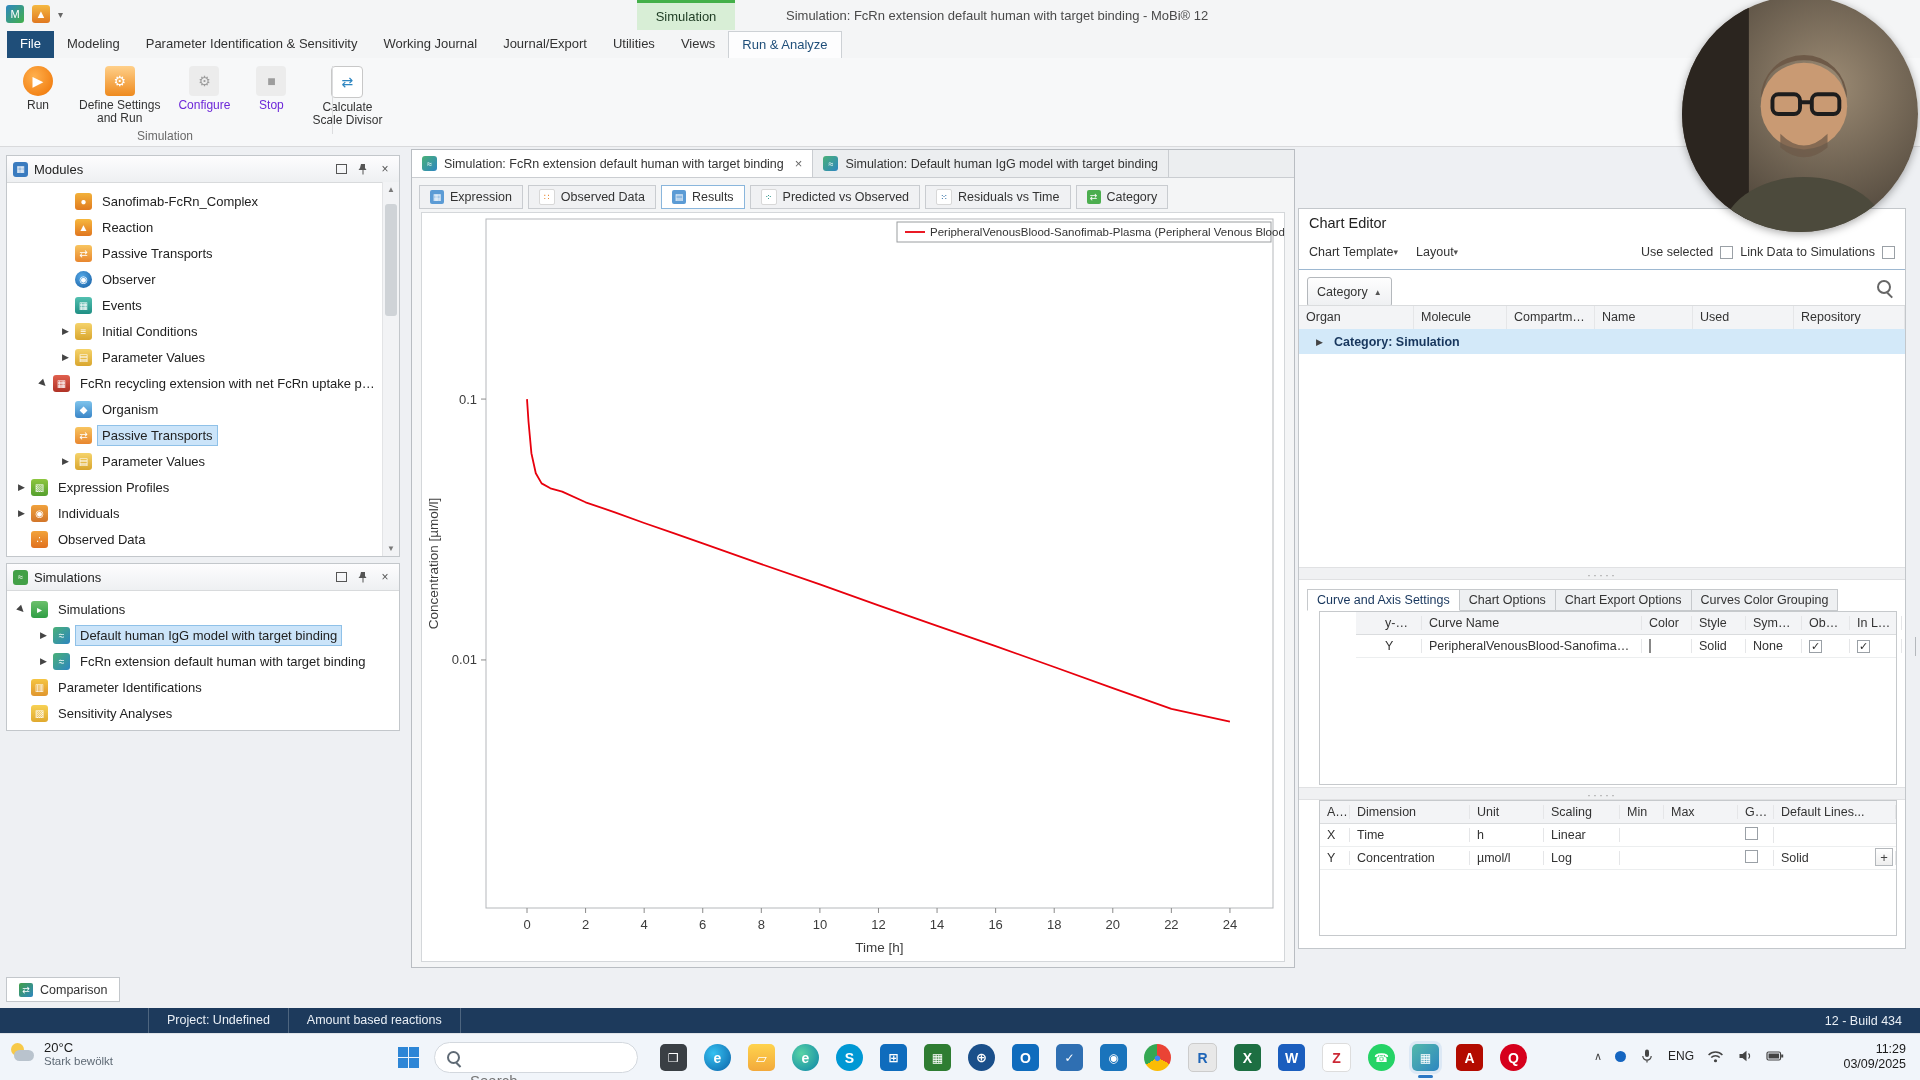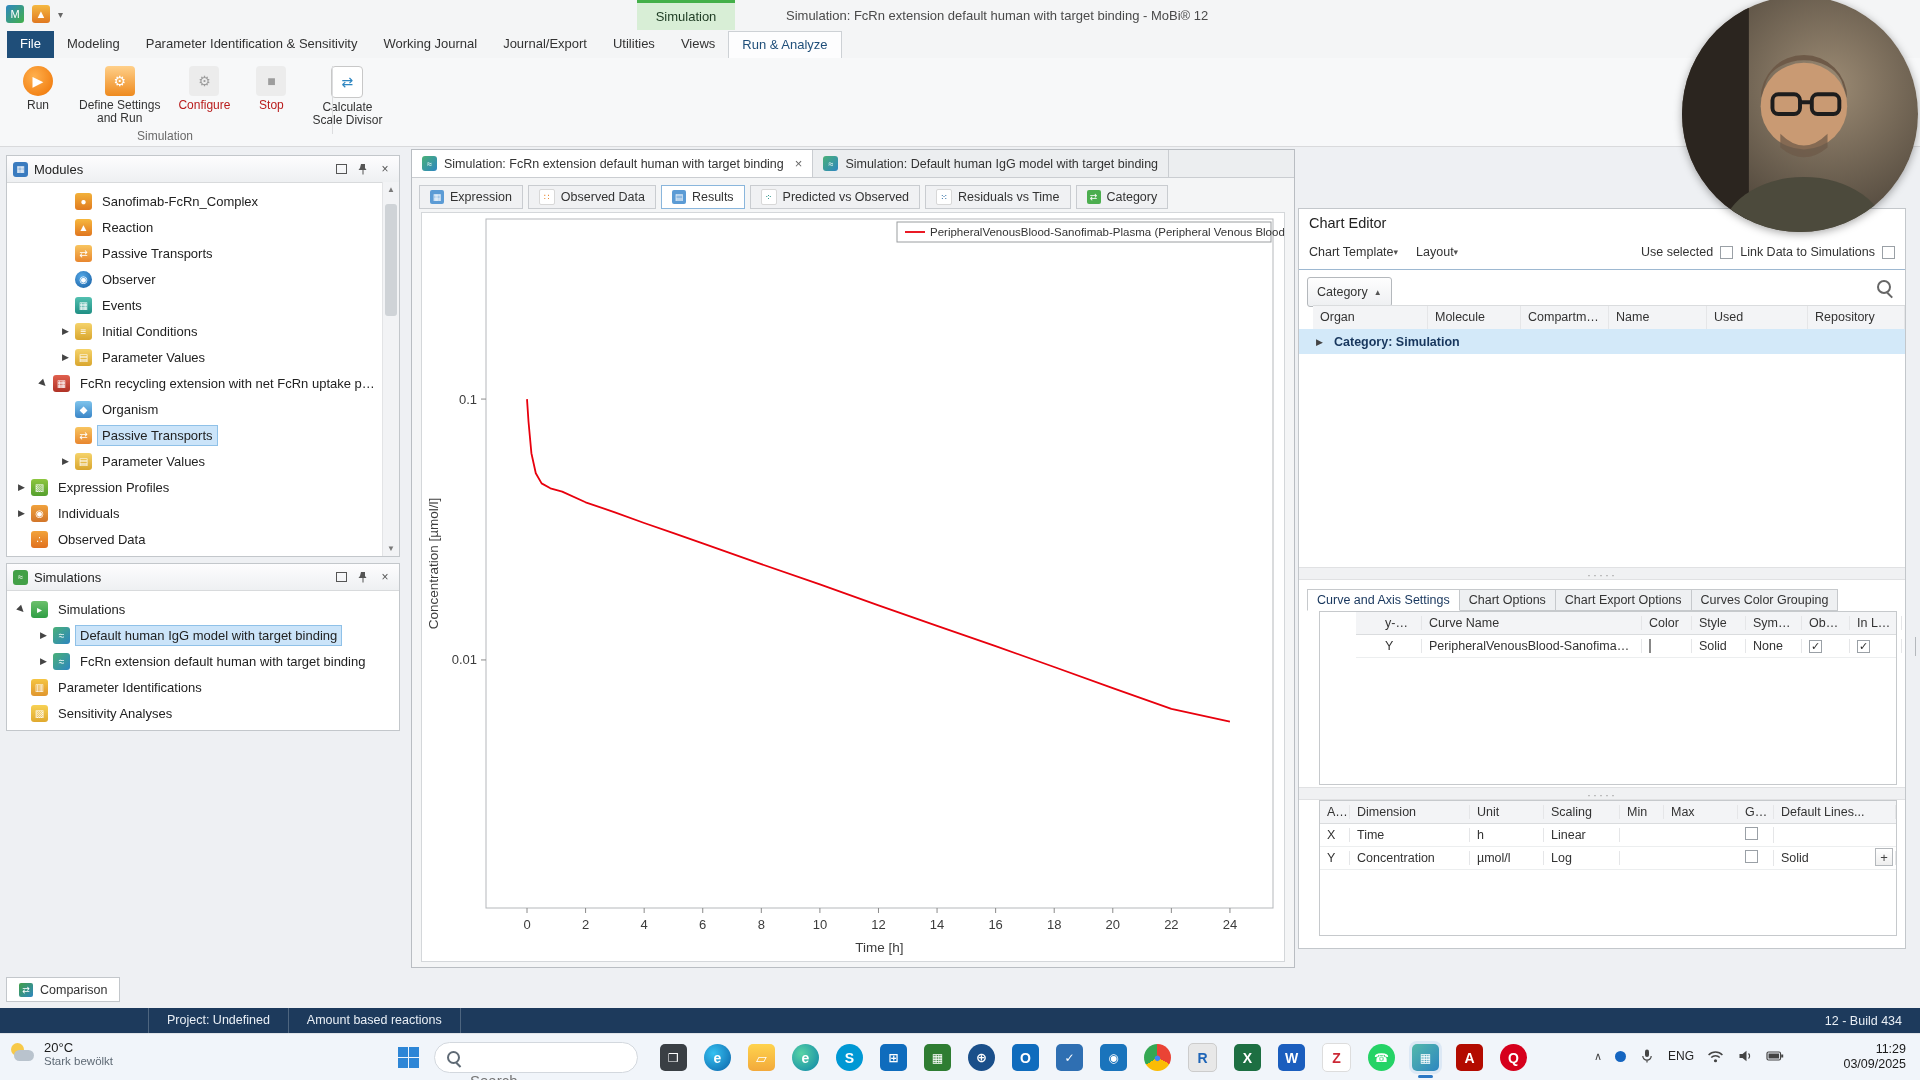--- a/index.html
+++ b/index.html
@@ -20,21 +20,21 @@
   .menu-item.file{background:#1f4e79;color:#fff;}
   .menu-item.active{background:#fdfdfe;border:1px solid #cdd1d5;border-bottom:none;color:#1f4e79;}
 
   
   .ribbon{position:absolute;left:0;top:58px;width:100%;height:88px;background:#f7f8f9;border-bottom:1px solid #d9dadc;}
   .ribbon-buttons{position:absolute;left:8px;top:5px;display:flex;gap:4px;}
   .rbtn{min-width:46px;padding:2px 7px;display:flex;flex-direction:column;align-items:center;cursor:default;}
   .rbtn .ric{width:30px;height:30px;font-size:14px;margin:1px auto 3px;}
   .rlabel{font-size:12px;line-height:13px;text-align:center;color:#333;}
   .rlabel span{display:block;}
-  .rbtn.disabled .rlabel{color:#b91c1c;}
+  .rbtn.disabled .rlabel{color:#6d28d9;}
   .ribbon-group-label{position:absolute;left:0;width:330px;bottom:3px;text-align:center;font-size:12px;color:#6a6a6a;}
   .ribbon-sep{position:absolute;left:332px;top:8px;height:68px;width:1px;background:#dcdddf;}
 
   
   .ic{display:inline-flex;align-items:center;justify-content:center;flex:none;}
 
   
   .panel{position:absolute;left:6px;width:394px;background:#fff;border:1px solid #c3c7cb;box-sizing:border-box;}
   .panel.modules{top:155px;height:402px;}
   .panel.sims{top:563px;height:168px;}
@@ -78,21 +78,21 @@
   .ce-dd{display:inline-flex;align-items:center;}
   .dd-arrow{font-size:9px;color:#555;}
   .ce-right{margin-left:auto;display:inline-flex;align-items:center;gap:7px;}
   .cb{width:13px;height:13px;border:1px solid #9aa0a6;background:#fff;display:inline-flex;align-items:center;justify-content:center;font-size:11px;color:#2b2b2b;box-sizing:border-box;}
   .ce-sep{position:absolute;left:0;right:0;top:60px;height:1px;background:#9db8d1;}
   .ce-group-row{position:absolute;left:0;right:0;top:64px;height:30px;}
   .group-btn{position:absolute;left:8px;top:4px;height:30px;padding:0 9px;border:1px solid #b4b8bc;border-radius:3px;background:linear-gradient(#fefefe,#eef0f2);display:inline-flex;align-items:center;gap:6px;font-size:12.5px;color:#333;box-sizing:border-box;}
   .sort-arrow{font-size:8px;color:#555;}
   .lens{position:absolute;right:14px;top:7px;width:10px;height:10px;border:2px solid #666;border-radius:50%;}
   .lens::after{content:"";position:absolute;left:9px;top:10px;width:7px;height:2px;background:#666;transform:rotate(45deg);transform-origin:0 0;}
-  .ce-grid-head{position:absolute;left:0;right:0;top:96px;height:34px;display:grid;grid-template-columns:115px 93px 88px 98px 101px 1fr;background:#f3f4f6;border-top:1px solid #dadcde;border-bottom:1px solid #dadcde;box-sizing:border-box;margin-left:14px;}
+  .ce-grid-head{position:absolute;left:0;right:0;top:96px;height:34px;display:grid;grid-template-columns:115px 93px 88px 98px 101px 1fr;background:#f3f4f6;border-top:1px solid #dadcde;border-bottom:1px solid #dadcde;box-sizing:border-box;}
   .ce-grid-head .c{line-height:22px;}
   .c{padding:0 7px;border-right:1px solid #e5e6e8;overflow:hidden;white-space:nowrap;text-overflow:ellipsis;color:#333;}
   .ce-grid-rows{position:absolute;left:0;right:0;top:120px;}
   .cat-row{height:25px;background:#d3e9f9;display:flex;align-items:center;padding-left:12px;gap:6px;color:#17365d;font-weight:bold;}
   .ce-splitter{position:absolute;left:0;right:0;height:13px;background:#f0f1f3;border-top:1px solid #e0e1e3;border-bottom:1px solid #e0e1e3;text-align:center;color:#9a9a9a;box-sizing:border-box;}
   .ce-splitter::after{content:"·····";font-size:12px;line-height:9px;letter-spacing:2px;}
   .ce-splitter.s1{top:358px;}
   .ce-splitter.s2{top:578px;}
   .settings-tabs{position:absolute;left:8px;right:8px;top:380px;height:22px;display:flex;}
   .stab{padding:0 9px;line-height:20px;border:1px solid #c6c9cc;border-left:none;background:#eef0f2;color:#333;font-size:12.5px;white-space:nowrap;}

